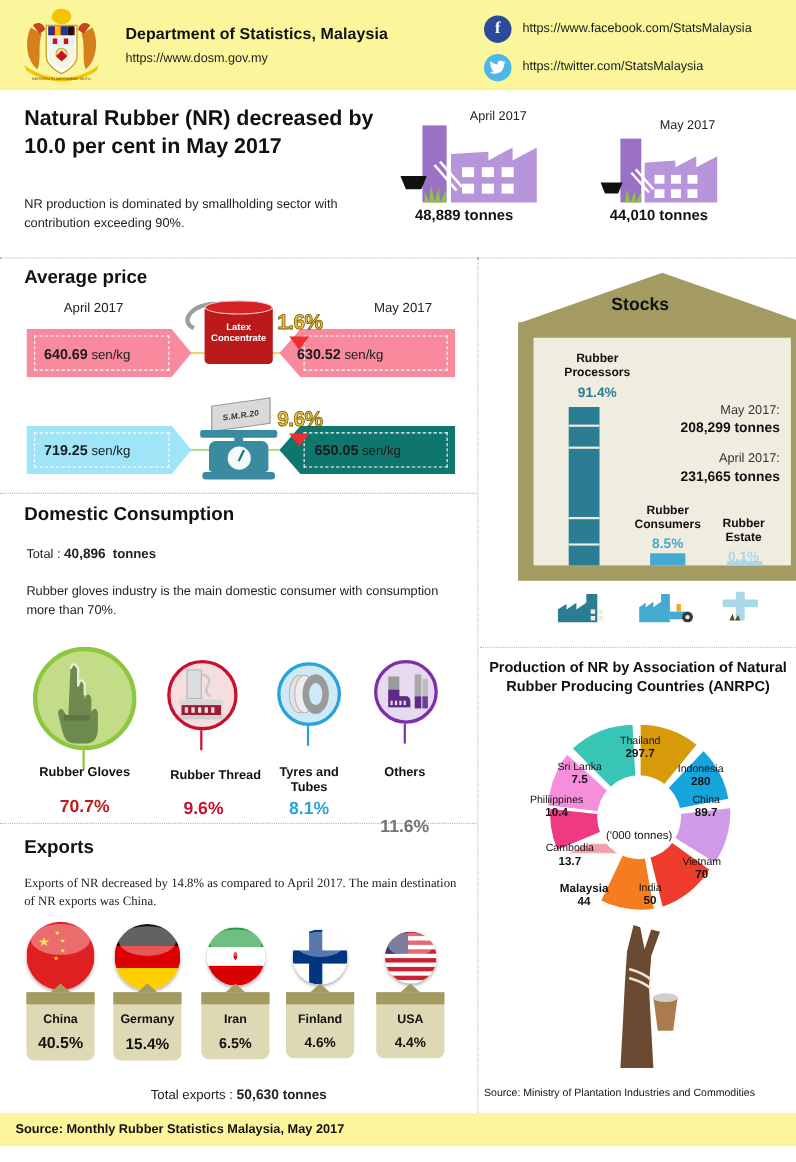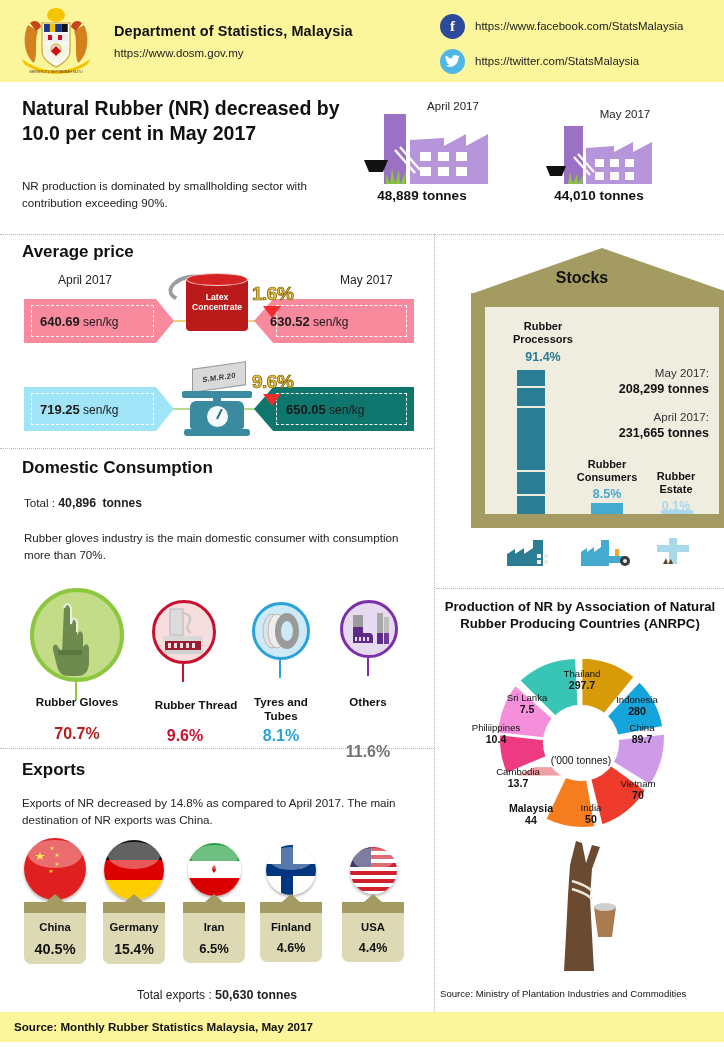--- a/index.html
+++ b/index.html
@@ -367,21 +367,21 @@
       <rect x="41" y="14" width="5" height="16" fill="#bdbdbd"></rect>
       <rect x="41" y="30" width="5" height="11" fill="#6f3b96"></rect>
     </svg>
   </div>
   <div class="stalk" style="left:27px; top:58px; height:18px; background:#7b2fa8;"></div>
 </div>
 <div class="cl-name" style="left:326px; top:695px; width:84px;">Others</div>
 <div class="cl-pct" style="left:326px; top:743px; width:84px; color:#737373;">11.6%</div>
 
 <div class="sec-h" style="left:22px; top:760px;">Exports</div>
-<div class="plain" style="left:22px; top:795px; width:400px;">Exports of NR decreased by 14.8% as compared to April 2017. The main destination of NR exports was China.</div>
+<div class="plain" style="left:22px; top:795px; width:400px;font-family:Liberation Serif, serif;">Exports of NR decreased by 14.8% as compared to April 2017. The main destination of NR exports was China.</div>
 
 <div class="flag" style="left:24px; top:838px; width:62px; height:62px;">
   <svg width="62" height="62" viewBox="0 0 62 62">
       <rect width="62" height="62" fill="#e02020"></rect>
   <g fill="#ffde00">
         <polygon points="16,14 19,22 11,17 21,17 13,22"></polygon>
         <polygon points="28,8 29.5,12 25.5,9.5 30.5,9.5 26.5,12"></polygon>
         <polygon points="33,15 34.5,19 30.5,16.5 35.5,16.5 31.5,19"></polygon>
         <polygon points="33,24 34.5,28 30.5,25.5 35.5,25.5 31.5,28"></polygon>
         <polygon points="27,31 28.5,35 24.5,32.5 29.5,32.5 25.5,35"></polygon>
@@ -599,21 +599,21 @@
   <b>50</b>
 </div>
 <div class="dlab" style="left:500px; top:802px; width:62px;">
   <b style="font-size:10.6px; display:block;">Malaysia</b>
   <b>44</b>
 </div>
 <div class="dlab" style="left:485px; top:766px; width:66px;">
   <span>Cambodia</span>
   <b>13.7</b>
 </div>
-<div class="dlab" style="left:461px; top:722px; width:70px;">
+<div class="dlab" style="left:471px; top:722px; width:70px;">
   <span>Philiippines</span>
   <b>10.4</b>
 </div>
 <div class="dlab" style="left:495px; top:692px; width:64px;">
   <span>Sri Lanka</span>
   <b>7.5</b>
 </div>
 <div id="donut-center">('000  tonnes)</div>
 
 <div style="position:absolute; left:542px; top:835px; z-index:2;">

